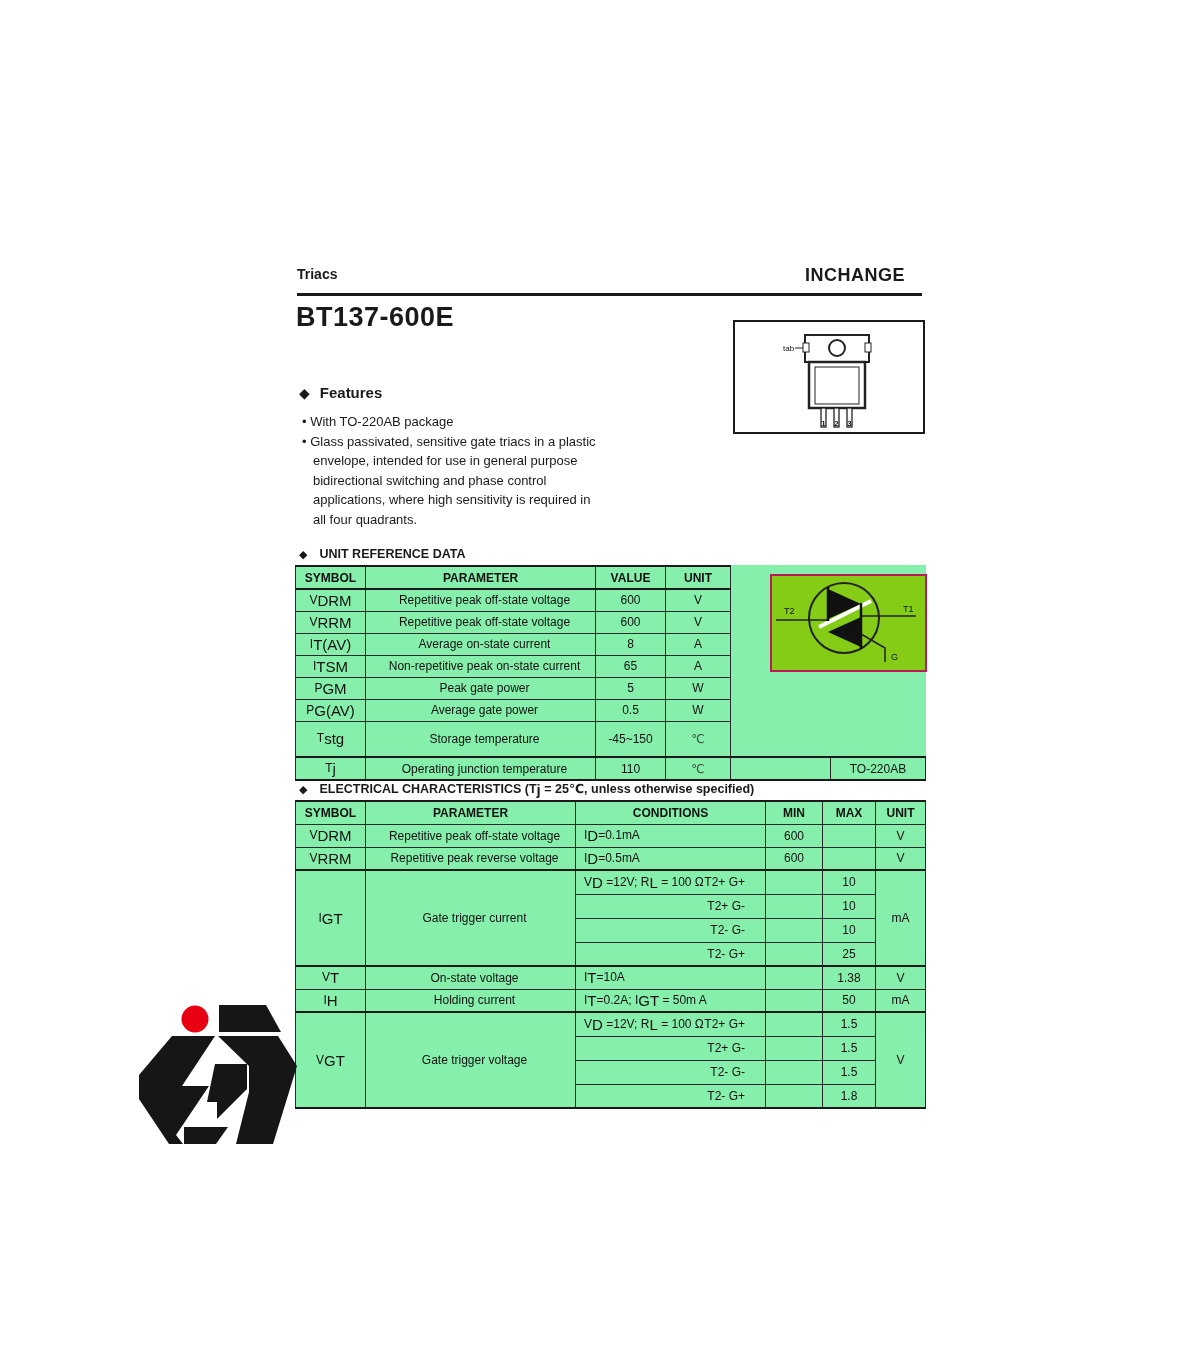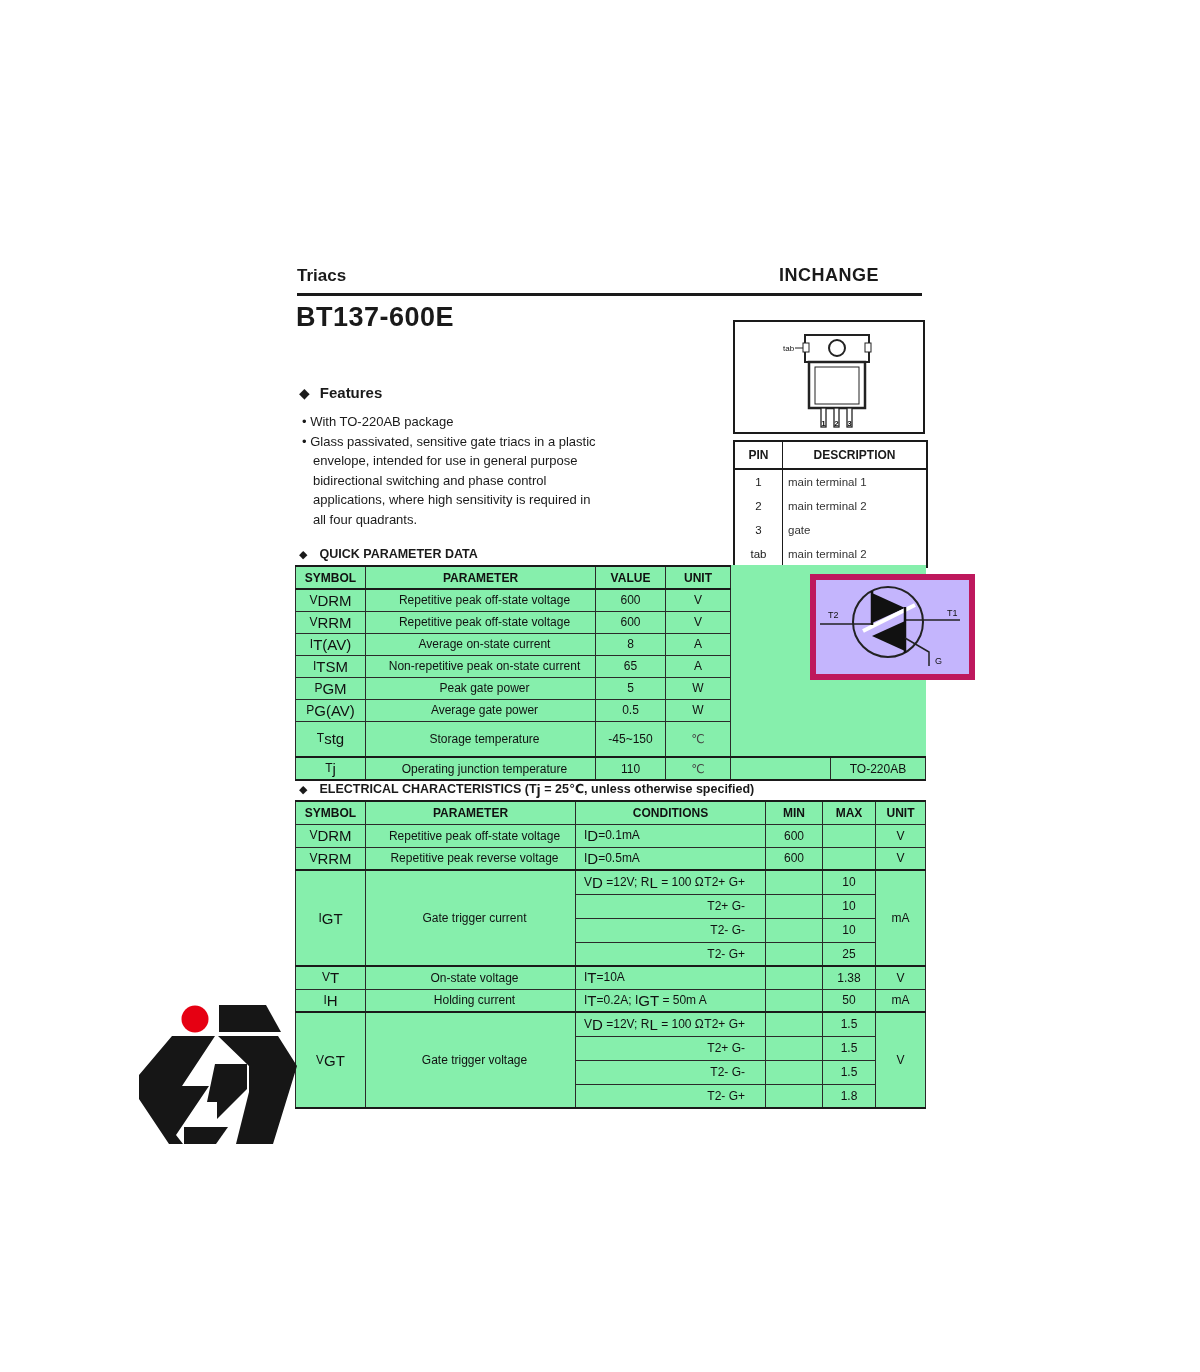--- a/index.html
+++ b/index.html
@@ -1,38 +1,38 @@
 <!DOCTYPE html>
 <html><head>
 <meta charset="utf-8">
 <style>
   html,body{margin:0;padding:0;background:#fff;}
   .page{position:relative;width:1200px;height:1372px;background:#ffffff;
         font-family:"Liberation Sans","DejaVu Sans",sans-serif;color:#1a1a1a;overflow:hidden;}
   .abs{position:absolute;}
   
-  .hdr-left{left:297px;top:266px;font-size:17px;font-weight:bold;}
-  .hdr-right{left:594px;top:265px;width:285px;text-align:right;font-size:18px;font-weight:bold;letter-spacing:.5px;}
+  .hdr-left{left:297px;top:266px;font-size:14px;font-weight:bold;}
+  .hdr-right{left:620px;top:265px;width:285px;text-align:right;font-size:18px;font-weight:bold;letter-spacing:.5px;}
   .rule{left:297px;top:293px;width:625px;height:3px;background:#1a1a1a;}
   .part-title{left:296px;top:302px;font-size:27px;font-weight:bold;letter-spacing:.5px;}
   
   .sec{display:flex;align-items:center;}
   .diamond{color:#1a1a1a;margin-right:10px;}
   .feat-head{left:299px;top:384px;font-size:15px;font-weight:bold;}
   .feat-head .diamond{font-size:14px;}
   .small-head{font-size:12.5px;font-weight:bold;}
   .small-head .diamond{font-size:11px;margin-right:12px;}
   .qr-head{left:299px;top:547px;}
   .ec-head{left:299px;top:781px;}
   
   .features{left:302px;top:412px;width:295px;font-size:13px;line-height:19.5px;}
   .features .li{padding-left:11px;text-indent:-11px;}
   
   .pkg-box{left:733px;top:320px;width:188px;height:110px;border:2px solid #1a1a1a;background:#fff;}
-  .sym-box{left:770px;top:574px;width:153px;height:94px;border:6px solid #be185d;background:#c4b5fd;margin-left:40px;}
+  .sym-box{left:770px;top:574px;width:153px;height:94px;border:2px solid #be185d;background:#84cc16;}
   
   .pin-table{left:733px;top:440px;width:195px;border:2px solid #1a1a1a;border-collapse:collapse;background:#fff;}
   .pin-table td{font-size:11.5px;height:22px;vertical-align:middle;}
   .pin-table .h td{font-size:12px;font-weight:bold;text-align:center;height:24px;border-bottom:2px solid #1a1a1a;}
   .pin-table .c1{width:45px;text-align:center;border-right:1.5px solid #1a1a1a;}
   .pin-table .c2{padding-left:5px;color:#333;}
   
   table.dt{border-collapse:collapse;table-layout:fixed;background:#86efac;}
   table.dt td{font-size:12px;text-align:center;vertical-align:middle;padding:0;color:#111;}
   table.dt td.left{text-align:center;padding-left:8px;}
@@ -77,57 +77,33 @@
       </g>
       <text x="48" y="29" font-size="8" fill="#111" id="pkg-tab-label">tab</text>
       <g font-size="8" font-weight="bold" fill="#111" text-anchor="middle" id="pkg-pin-nums">
           <text x="88.5" y="104">1</text>
           <text x="101.5" y="104">2</text>
           <text x="114.5" y="104">3</text>
         </g>
     </svg>
   </div>
 
-  <table class="abs pin-table">
-    <tbody id="pin-tbody">
-      <tr class="h">
-        <td class="c1">PIN</td>
-        <td>DESCRIPTION</td>
-      </tr>
-    <tr>
-          <td class="c1">1</td>
-          <td class="c2">main terminal 1</td>
-        </tr>
-        <tr>
-          <td class="c1">2</td>
-          <td class="c2">main terminal 2</td>
-        </tr>
-        <tr>
-          <td class="c1">3</td>
-          <td class="c2">gate</td>
-        </tr>
-        <tr>
-          <td class="c1">tab</td>
-          <td class="c2">main terminal 2</td>
-        </tr>
-      </tbody>
-  </table>
 
   <div class="abs sec feat-head">
     <span class="diamond">◆</span>
     <span>Features</span>
   </div>
   <div class="abs features" id="features-list">
       <div class="li">• With TO-220AB package</div>
       <div class="li">• Glass passivated, sensitive gate triacs in a plastic envelope, intended for use in general purpose bidirectional switching and phase control applications, where high sensitivity is required in all four quadrants.</div>
     </div>
 
   <div class="abs sec small-head qr-head">
     <span class="diamond">◆</span>
-    <span>QUICK PARAMETER DATA</span>
+    <span>UNIT REFERENCE DATA</span>
   </div>
 
   <table class="abs dt qr">
     <colgroup>
         <col style="width:70px">
         <col style="width:230px">
         <col style="width:70px">
         <col style="width:65px">
         <col style="width:100px">
         <col style="width:95px">

